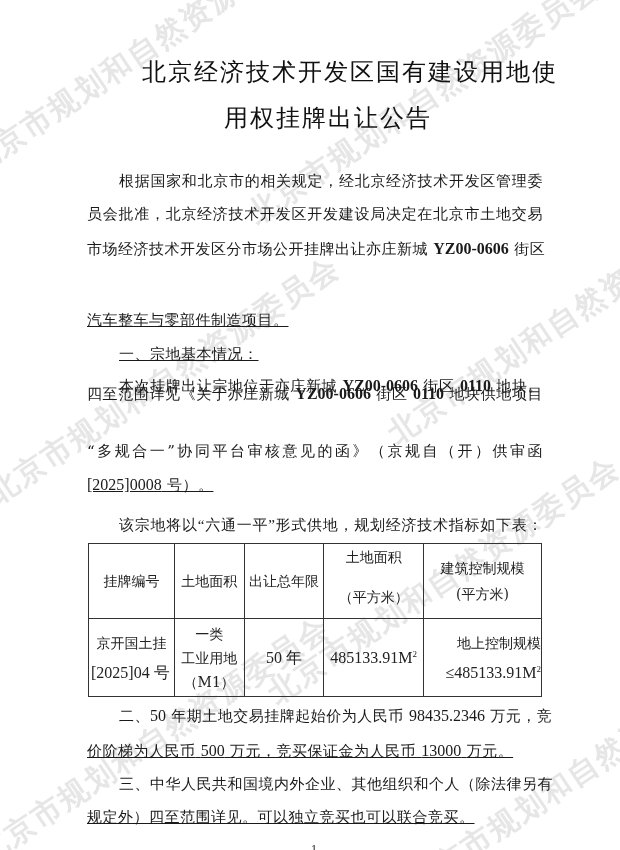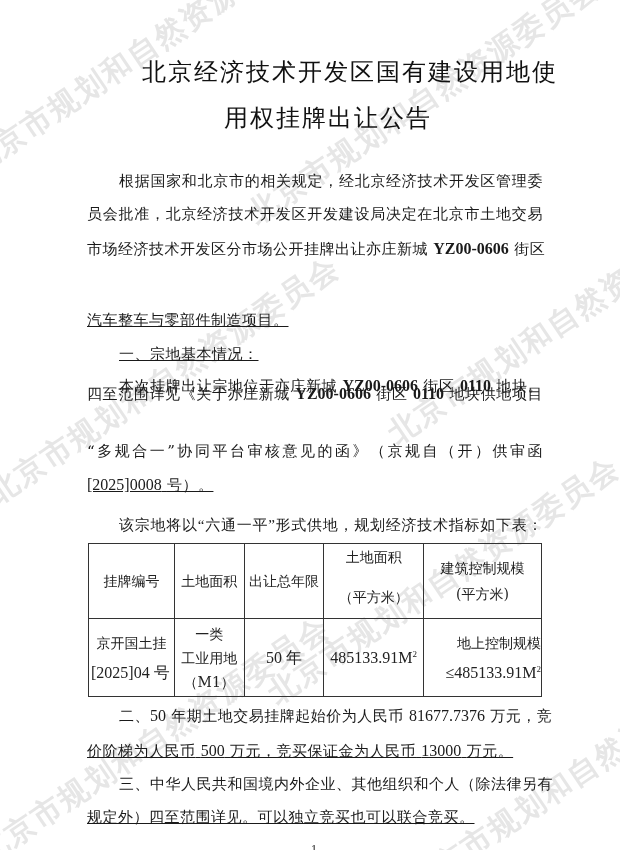--- a/index.html
+++ b/index.html
@@ -111,20 +111,20 @@
       <td class="n">50 年</td>
       <td class="n"><span>485133.91M</span><span class="sup">2</span></td>
       <td style="line-height:30px;text-align:right;">
         <div>地上控制规模</div>
         <div class="n"><span>≤485133.91M</span><span class="sup">2</span></div>
       </td>
     </tr>
   </tbody>
     </table>
 
-  <div class="line indent" style="top:707px;"><span>二、</span><span class="n">50</span> <span>年期土地交易挂牌起始价为人民币</span> <span class="n">81677.7376</span> <span>万元，竞</span></div>
+  <div class="line indent" style="top:707px;"><span>二、</span><span class="n">50</span> <span>年期土地交易挂牌起始价为人民币</span> <span class="n">98435.2346</span> <span>万元，竞</span></div>
   <div class="line last" style="top:742px;"><span>价阶梯为人民币</span> <span class="n">500</span> <span>万元，竞买保证金为人民币</span> <span class="n">13000</span> <span>万元。</span></div>
 
   <div class="line indent" style="top:775px;">三、中华人民共和国境内外企业、其他组织和个人（除法律另有</div>
   <div class="line last" style="top:808px;">规定外）四至范围详见。可以独立竞买也可以联合竞买。</div>
 
   <div class="pagenum">1</div>
 </div>
 
 </body></html>

